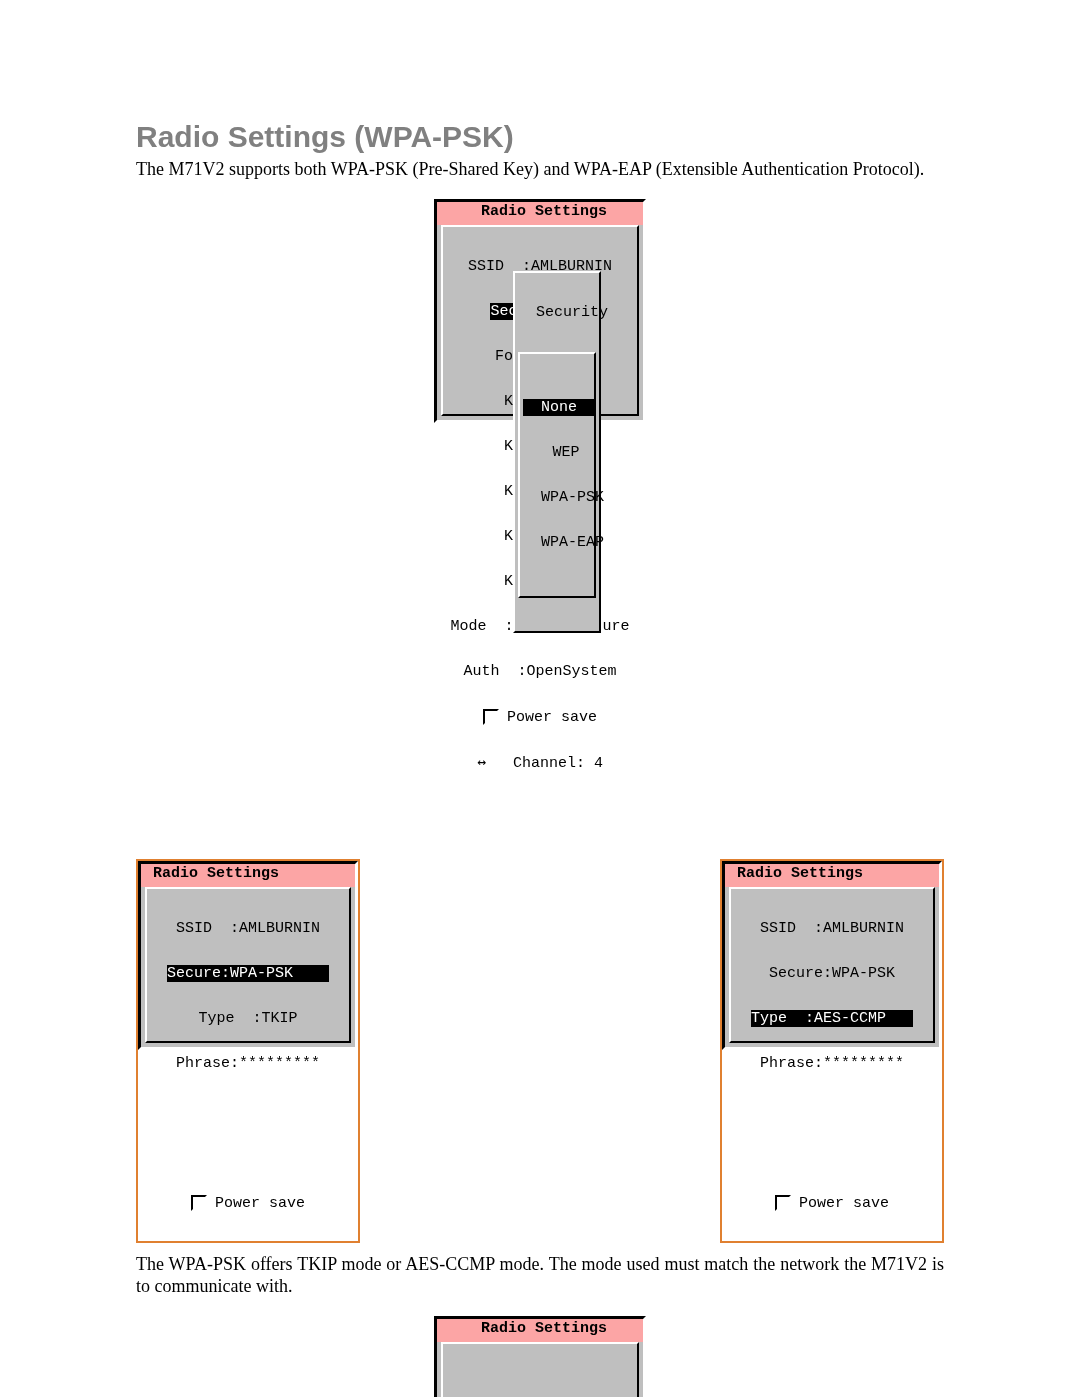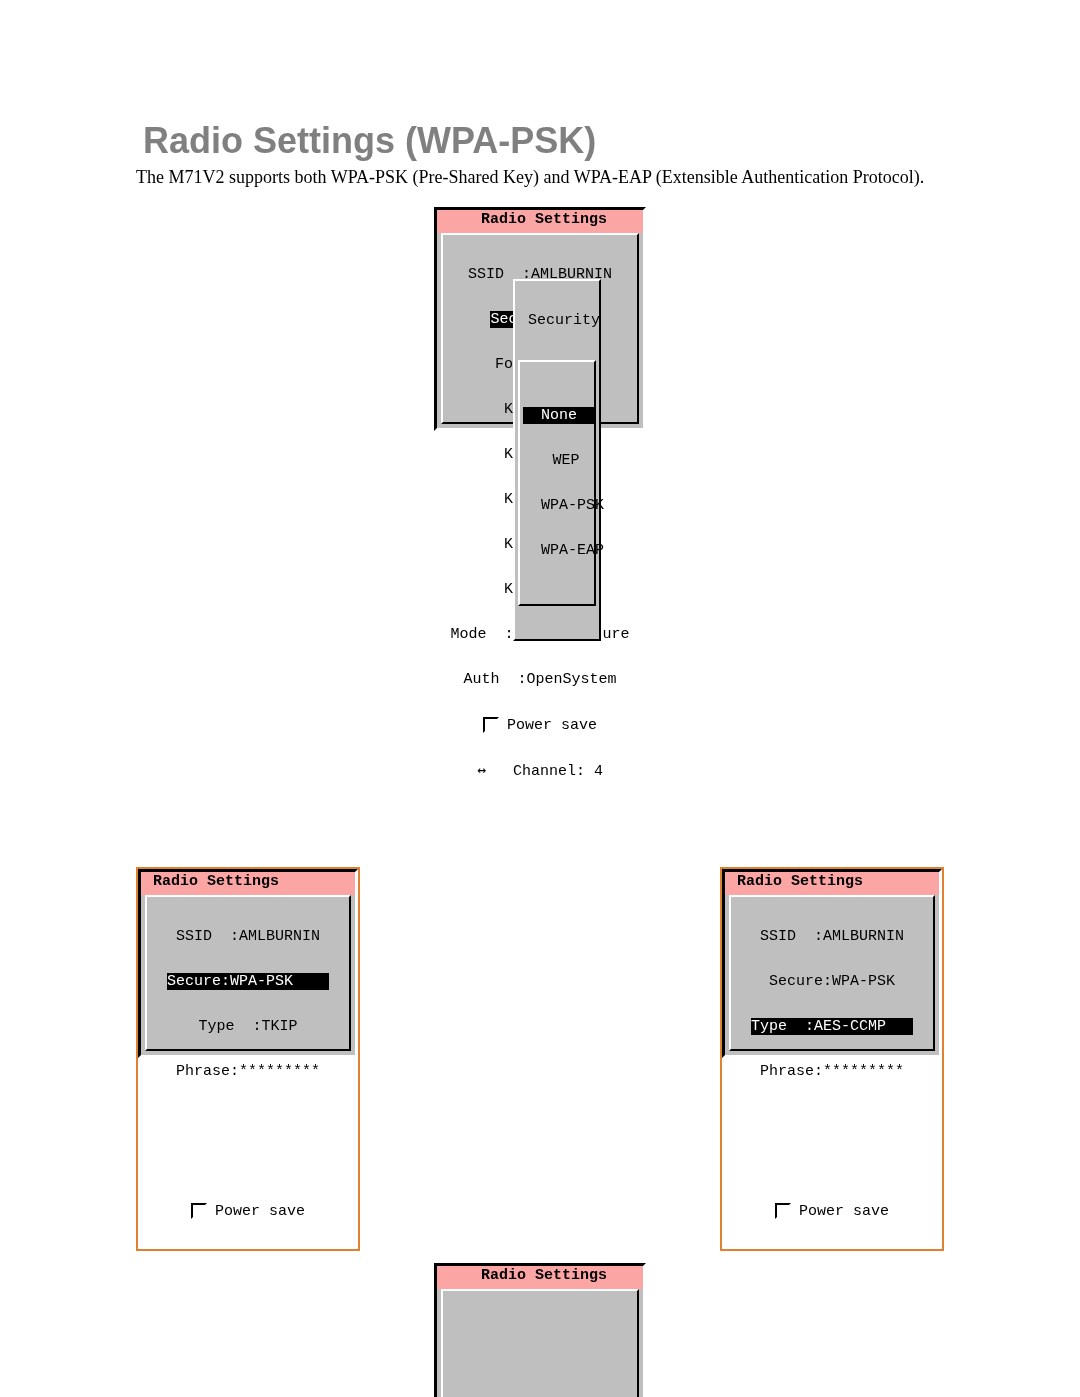--- a/index.html
+++ b/index.html
@@ -1,34 +1,34 @@
 <!DOCTYPE html>
 <html><head>
 <meta charset="utf-8">
 <style>
   html,body{margin:0;padding:0;background:#fff;}
   body{width:1080px;height:1397px;font-family:"Times New Roman",serif;position:relative;}
   .page{padding:120px 136px 0 136px;}
-  h1{color:#808080;font-family:Arial,Helvetica,sans-serif;font-weight:900;font-size:36px;margin:0 0 4px 7px;letter-spacing:0px;}
+  h1{color:#808080;font-family:Arial,Helvetica,sans-serif;font-weight:900;font-size:30px;margin:0 0 4px 0;letter-spacing:0px;}
   p{font-size:18px;line-height:1.25;margin:0 0 18px 0;}
   .p-justify{text-align:justify;}
   .scr-row{text-align:center;margin:12px 0 6px 0;}
   .side-by-side{display:flex;justify-content:space-between;margin:28px 0 10px 0;}
 
   
   .screen{display:inline-block;background:#bfbfbf;border:3px solid #000;border-right-color:#fff;border-bottom-color:#fff;padding:0;font-family:"Courier New",monospace;font-size:15px;line-height:15px;}
   .orange-wrap{display:inline-block;border:2px solid #e08030;}
   .titlebar{background:#fca5a5;padding:2px 4px 6px 12px;white-space:pre;font-weight:bold;}
   .body-box{margin:0 4px 4px 4px;border:2px solid #000;border-left-color:#fff;border-top-color:#fff;background:#bfbfbf;padding:2px 3px;white-space:pre;position:relative;text-align:center;}
   .inv{background:#000;color:#fff;}
   .checkbox-glyph{display:inline-block;width:12px;height:12px;border:2px solid #000;border-right-color:#fff;border-bottom-color:#fff;vertical-align:middle;margin-right:8px;}
   .arrow-glyph{font-family:monospace;}
 
   .popup{position:absolute;background:#bfbfbf;border:2px solid #000;border-left-color:#fff;border-top-color:#fff;font-family:"Courier New",monospace;font-size:15px;line-height:15px;}
-  .popup .ptitle{padding:2px 4px;white-space:pre;}
+  .popup .ptitle{padding:2px 12px;white-space:pre;}
   .popup .pbody{margin:0 3px 3px 3px;border:2px solid #000;border-left-color:#fff;border-top-color:#fff;background:#bfbfbf;padding:16px 3px;white-space:pre;}
 </style>
 </head>
 <body>
 
 <div class="page">
   <h1>Radio Settings (WPA-PSK)</h1>
   <p>The M71V2 supports both WPA-PSK (Pre-Shared Key) and WPA-EAP (Extensible Authentication Protocol).</p>
 
   <div class="scr-row">
@@ -84,20 +84,21 @@
           <div>Secure:WPA-PSK</div>
           <div><span class="inv">Type  :AES-CCMP   </span></div>
           <div>Phrase:*********</div>
           <div style="height:64px;"></div>
           <div><span class="checkbox-glyph"></span><span>Power save</span></div>
         </div>
       </div>
     </div>
   </div>
 
+  <p class="p-justify">The WPA-PSK offers TKIP mode or AES-CCMP mode. The mode used must match the network the M71V2 is to communicate with.</p>
 
   <div class="scr-row">
     <div class="screen" style="width:206px;">
       <div class="titlebar">Radio Settings</div>
       <div class="body-box" style="height:144px;">
         
         
         
         
       </div>

